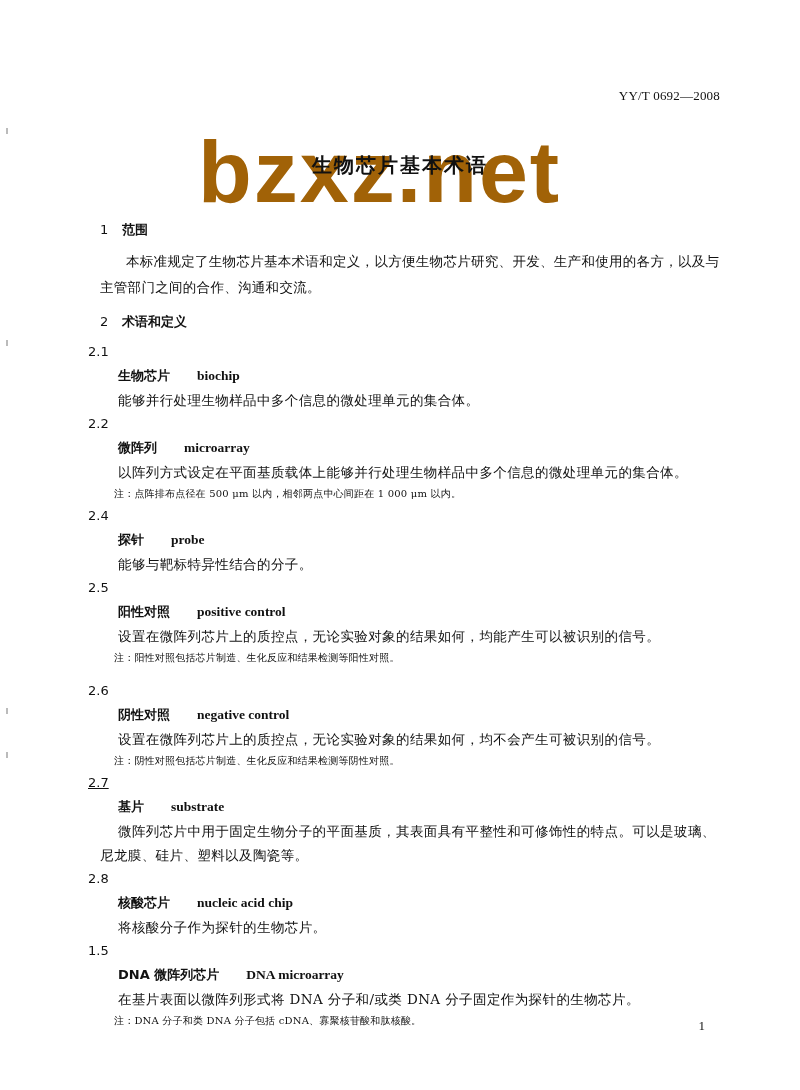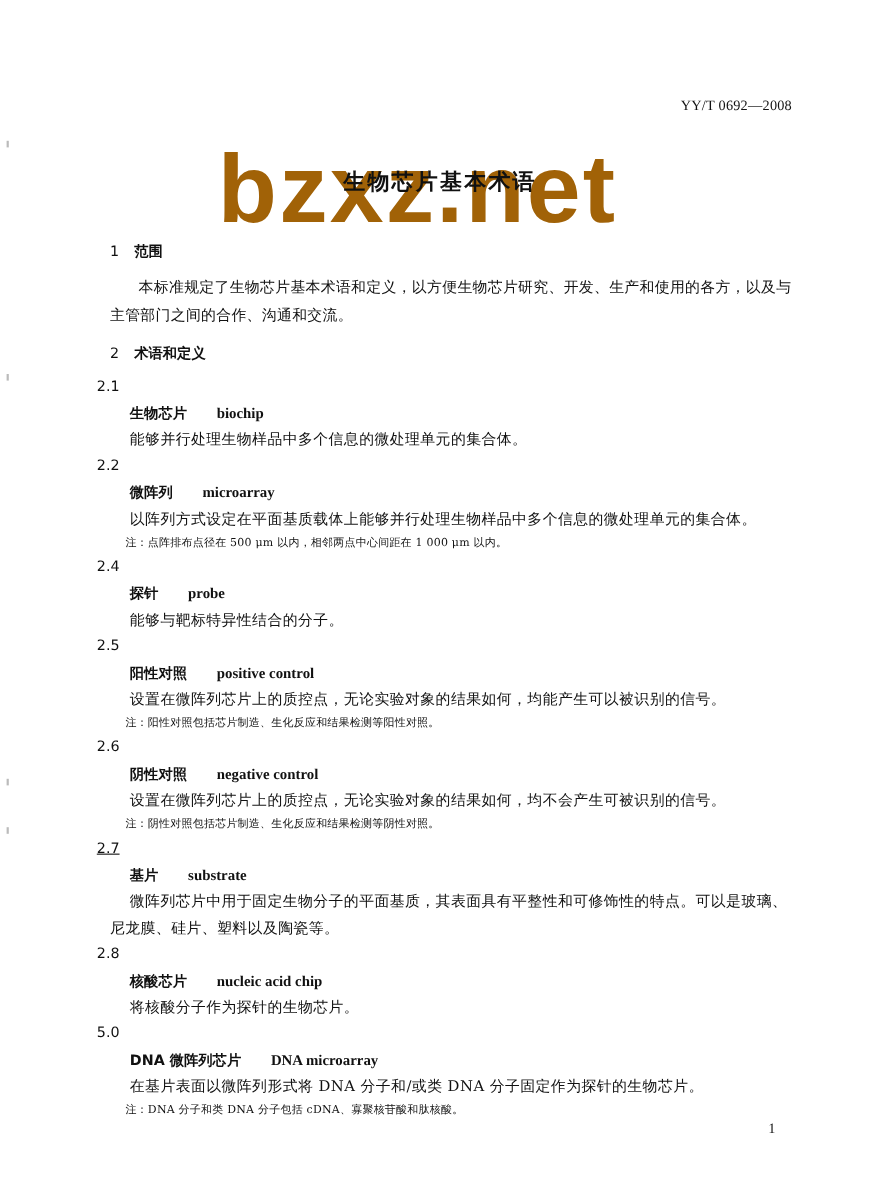--- a/index.html
+++ b/index.html
@@ -66,39 +66,39 @@
   </div>
 
   <div>
     <div class="clause-num" style="margin-left:-12px;">2.5</div>
     <div class="term"><span>阳性对照</span><span class="en">positive control</span></div>
     <div class="def">设置在微阵列芯片上的质控点，无论实验对象的结果如何，均能产生可以被识别的信号。</div>
     <div class="note">注：阳性对照包括芯片制造、生化反应和结果检测等阳性对照。</div>
   </div>
 
   <div>
-    <div class="clause-num" style="margin-left:-12px;">2.6</div>
+    <div class="clause-num" style="margin-left:-12px;margin-top:11px;">2.6</div>
     <div class="term"><span>阴性对照</span><span class="en">negative control</span></div>
     <div class="def">设置在微阵列芯片上的质控点，无论实验对象的结果如何，均不会产生可被识别的信号。</div>
     <div class="note">注：阴性对照包括芯片制造、生化反应和结果检测等阴性对照。</div>
   </div>
 
   <div>
     <div class="clause-num" style="margin-left:-12px;text-decoration:underline;">2.7</div>
     <div class="term"><span>基片</span><span class="en">substrate</span></div>
     <div class="def wrap">微阵列芯片中用于固定生物分子的平面基质，其表面具有平整性和可修饰性的特点。可以是玻璃、尼龙膜、硅片、塑料以及陶瓷等。</div>
   </div>
 
   <div>
     <div class="clause-num" style="margin-left:-12px;">2.8</div>
     <div class="term"><span>核酸芯片</span><span class="en">nucleic acid chip</span></div>
     <div class="def">将核酸分子作为探针的生物芯片。</div>
   </div>
 
   <div>
-    <div class="clause-num" style="margin-left:-12px;">5.0</div>
+    <div class="clause-num" style="margin-left:-12px;">1.5</div>
     <div class="term"><span>DNA 微阵列芯片</span><span class="en">DNA microarray</span></div>
     <div class="def">在基片表面以微阵列形式将 DNA 分子和/或类 DNA 分子固定作为探针的生物芯片。</div>
     <div class="note">注：DNA 分子和类 DNA 分子包括 cDNA、寡聚核苷酸和肽核酸。</div>
   </div>
 </div>
 
 <div class="page-num">1</div>
 
 </body></html>

